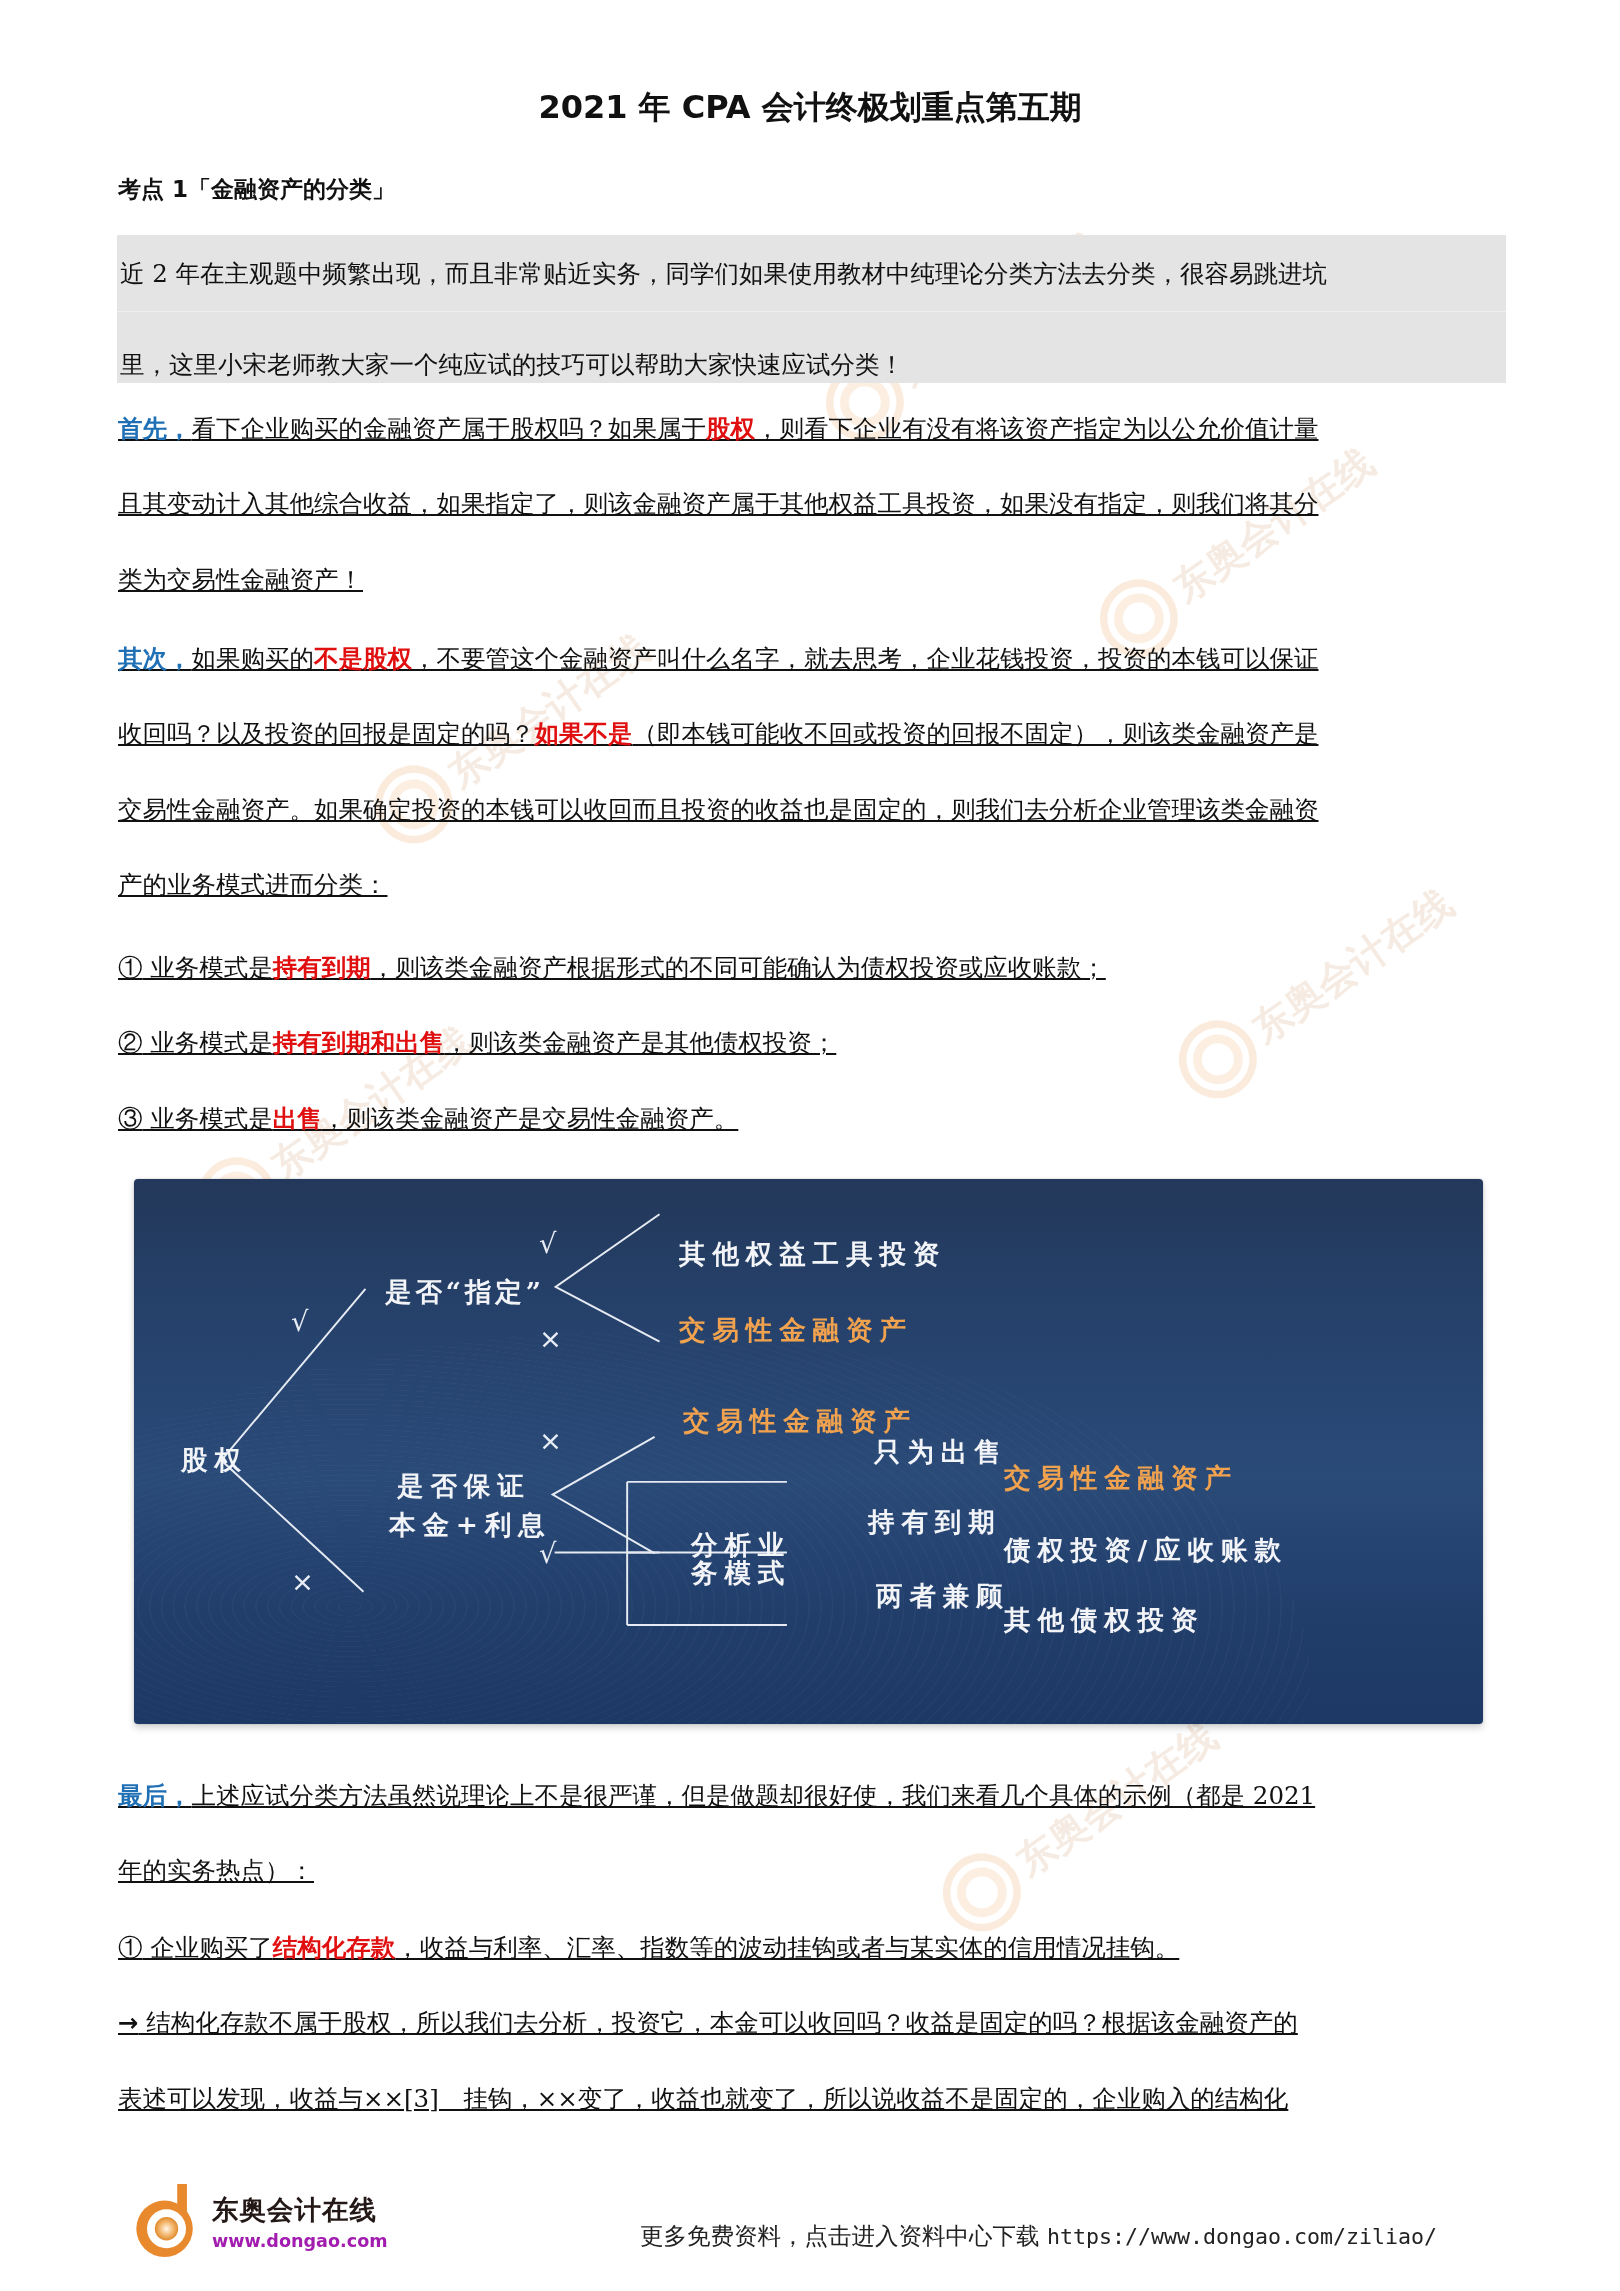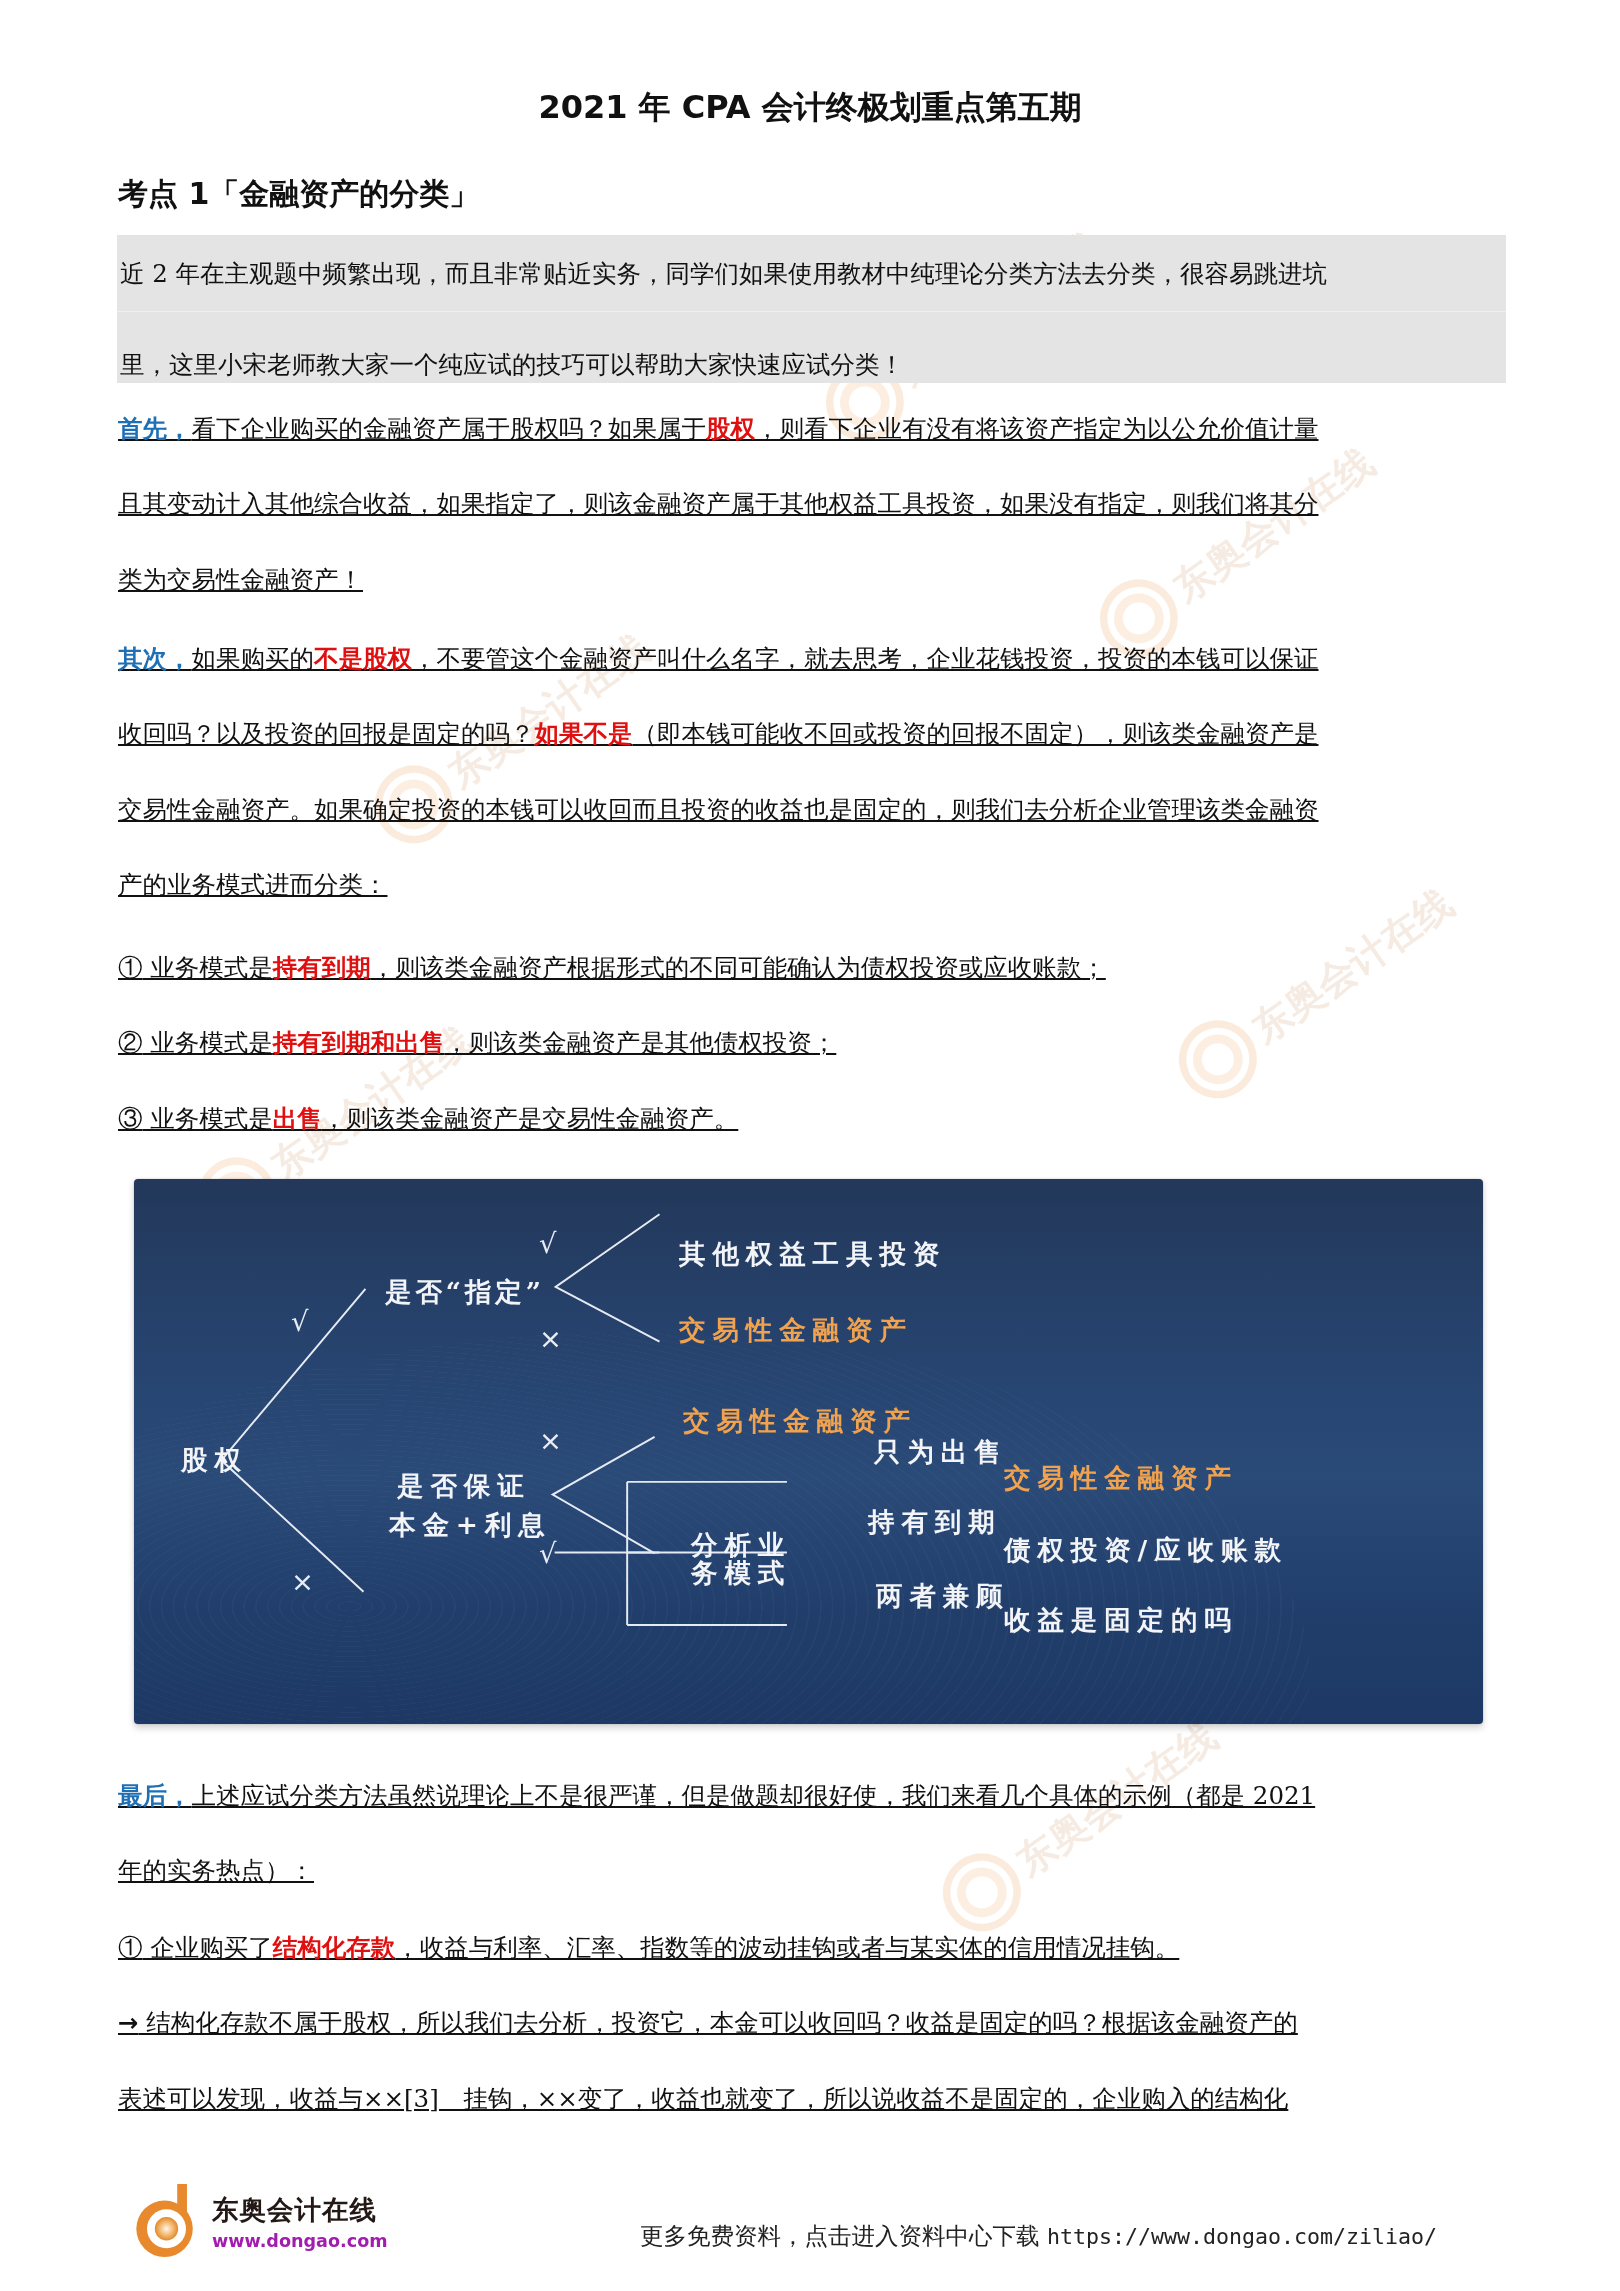--- a/index.html
+++ b/index.html
@@ -8,21 +8,21 @@
 
   .watermark { position: absolute; pointer-events: none; opacity: 0.16; transform: rotate(-35deg); }
   .watermark .wm-ring { width: 78px; height: 78px; border-radius: 50%;
       background: radial-gradient(circle, #fff 0 28%, #f0a050 30% 44%, #fff 46% 56%, #e8892e 58% 100%); display:inline-block; vertical-align: middle;}
   .watermark .wm-text { display:inline-block; vertical-align: middle; margin-left: 7.8px; color: #c78a50;
       font-family: "DejaVu Sans", sans-serif; font-weight: bold; font-size: 39px; line-height: 1; }
 
   .title { position: absolute; top: 86px; left: 0; width: 1620px; text-align: center;
       font-family: "DejaVu Sans", "Liberation Sans", sans-serif; font-weight: bold; font-size: 32px; letter-spacing: 0; }
   .section-heading { position: absolute; top: 174px; left: 118px;
-      font-family: "DejaVu Sans", "Liberation Sans", sans-serif; font-weight: bold; font-size: 30px; }
+      font-family: "DejaVu Sans", "Liberation Sans", sans-serif; font-weight: bold; font-size: 23px; }
 
   .intro-box { position: absolute; top: 235px; left: 117px; width: 1389px; height: 148px;
       background: #e5e4e4; }
   .intro-box .line { position: absolute; left: 2.9px; font-size: 24.5px; line-height: 29px; white-space: nowrap; }
   .intro-box .sep { position: absolute; left: 0; right: 0; top: 76px; height: 1px; background: #f0efef; }
 
   .para { position: absolute; left: 118px; width: 1392px; font-size: 24.5px; white-space: nowrap; }
   .para .line { position: absolute; left: 0; white-space: nowrap; text-decoration: underline; }
   .lead { color: #1f6fb5; font-weight: bold; font-family: "DejaVu Sans", "Liberation Sans", sans-serif; }
   .hl { color: #e01010; font-weight: bold; font-family: "DejaVu Sans", "Liberation Sans", sans-serif; }
@@ -136,21 +136,21 @@
 
   <div class="dlabel" style="left:557px;top:348px;">分析业</div>
   <div class="dlabel" style="left:557px;top:376px;font-family:Liberation Serif, serif;">务模式</div>
 
   <div class="dlabel" style="left:740px;top:255px;">只为出售</div>
   <div class="dlabel" style="left:734px;top:325px;">持有到期</div>
   <div class="dlabel" style="left:742px;top:399px;">两者兼顾</div>
 
   <div class="dlabel orange" style="left:870px;top:281px;">交易性金融资产</div>
   <div class="dlabel" style="left:870px;top:353px;">债权投资/应收账款</div>
-  <div class="dlabel" style="left:870px;top:423px;">收益是固定的吗</div>
+  <div class="dlabel" style="left:870px;top:423px;">其他债权投资</div>
 </div>
 
 <div class="para" style="top:1779px;">
   <div class="line" style="top:0;">
     <span class="lead">最后，</span><span>上述应试分类方法虽然说理论上不是很严谨，但是做题却很好使，我们来看几个具体的示例（都是 2021</span>
   </div>
   <div class="line" style="top:75px;">年的实务热点）：</div>
 </div>
 
 <div class="para" style="top:1931px;">

